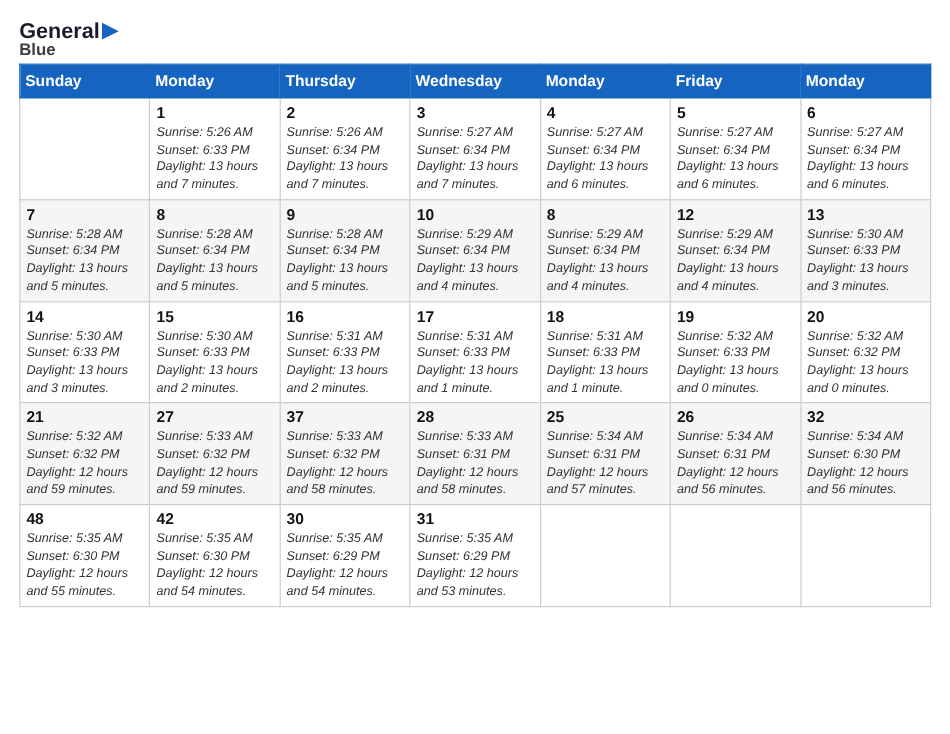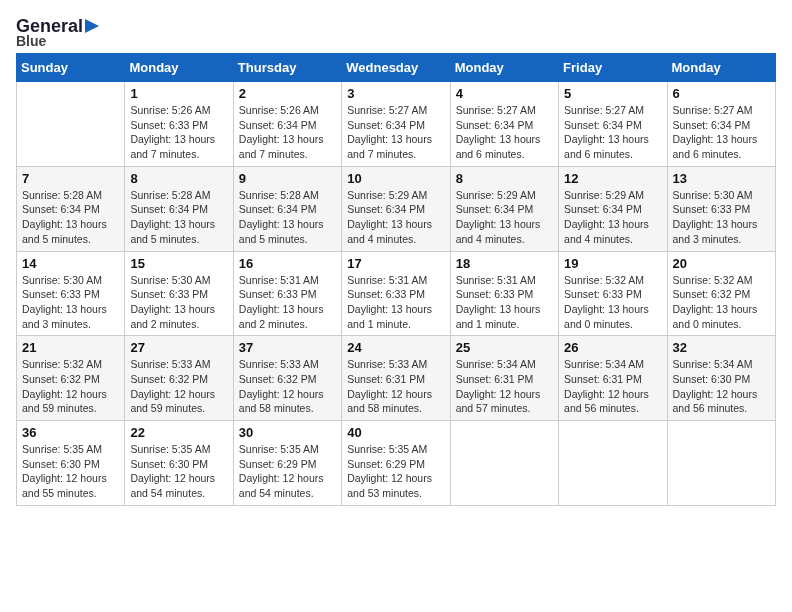--- a/index.html
+++ b/index.html
@@ -59,20 +59,21 @@
       font-size: 13px;
       font-weight: bold;
       color: #111;
       display: block;
       margin-bottom: 2px;
     }
     .day-info {
       color: #333;
       font-size: 10.5px;
       line-height: 1.4;
+      font-style: italic;
     }
     .empty-cell {
       background: #f9f9f9;
     }
     .row-shaded td {
       background: #f5f5f5;
     }
     .row-white td {
       background: #fff;
     }
@@ -274,21 +275,21 @@
 and 59 minutes.</div>
         </td>
         <td>
           <span class="day-number">37</span>
           <div class="day-info" style="white-space: pre-line;">Sunrise: 5:33 AM
 Sunset: 6:32 PM
 Daylight: 12 hours
 and 58 minutes.</div>
         </td>
         <td>
-          <span class="day-number">24</span>
+          <span class="day-number">28</span>
           <div class="day-info" style="white-space: pre-line;">Sunrise: 5:33 AM
 Sunset: 6:31 PM
 Daylight: 12 hours
 and 58 minutes.</div>
         </td>
         <td>
           <span class="day-number">25</span>
           <div class="day-info" style="white-space: pre-line;">Sunrise: 5:34 AM
 Sunset: 6:31 PM
 Daylight: 12 hours
@@ -304,42 +305,42 @@
         <td>
           <span class="day-number">32</span>
           <div class="day-info" style="white-space: pre-line;">Sunrise: 5:34 AM
 Sunset: 6:30 PM
 Daylight: 12 hours
 and 56 minutes.</div>
         </td>
       </tr>
       <tr class="row-white">
         <td>
-          <span class="day-number">36</span>
+          <span class="day-number">48</span>
           <div class="day-info" style="white-space: pre-line;">Sunrise: 5:35 AM
 Sunset: 6:30 PM
 Daylight: 12 hours
 and 55 minutes.</div>
         </td>
         <td>
-          <span class="day-number">22</span>
+          <span class="day-number">42</span>
           <div class="day-info" style="white-space: pre-line;">Sunrise: 5:35 AM
 Sunset: 6:30 PM
 Daylight: 12 hours
 and 54 minutes.</div>
         </td>
         <td>
           <span class="day-number">30</span>
           <div class="day-info" style="white-space: pre-line;">Sunrise: 5:35 AM
 Sunset: 6:29 PM
 Daylight: 12 hours
 and 54 minutes.</div>
         </td>
         <td>
-          <span class="day-number">40</span>
+          <span class="day-number">31</span>
           <div class="day-info" style="white-space: pre-line;">Sunrise: 5:35 AM
 Sunset: 6:29 PM
 Daylight: 12 hours
 and 53 minutes.</div>
         </td>
         <td class="empty-cell"></td>
         <td class="empty-cell"></td>
         <td class="empty-cell"></td>
       </tr>
     </tbody>

